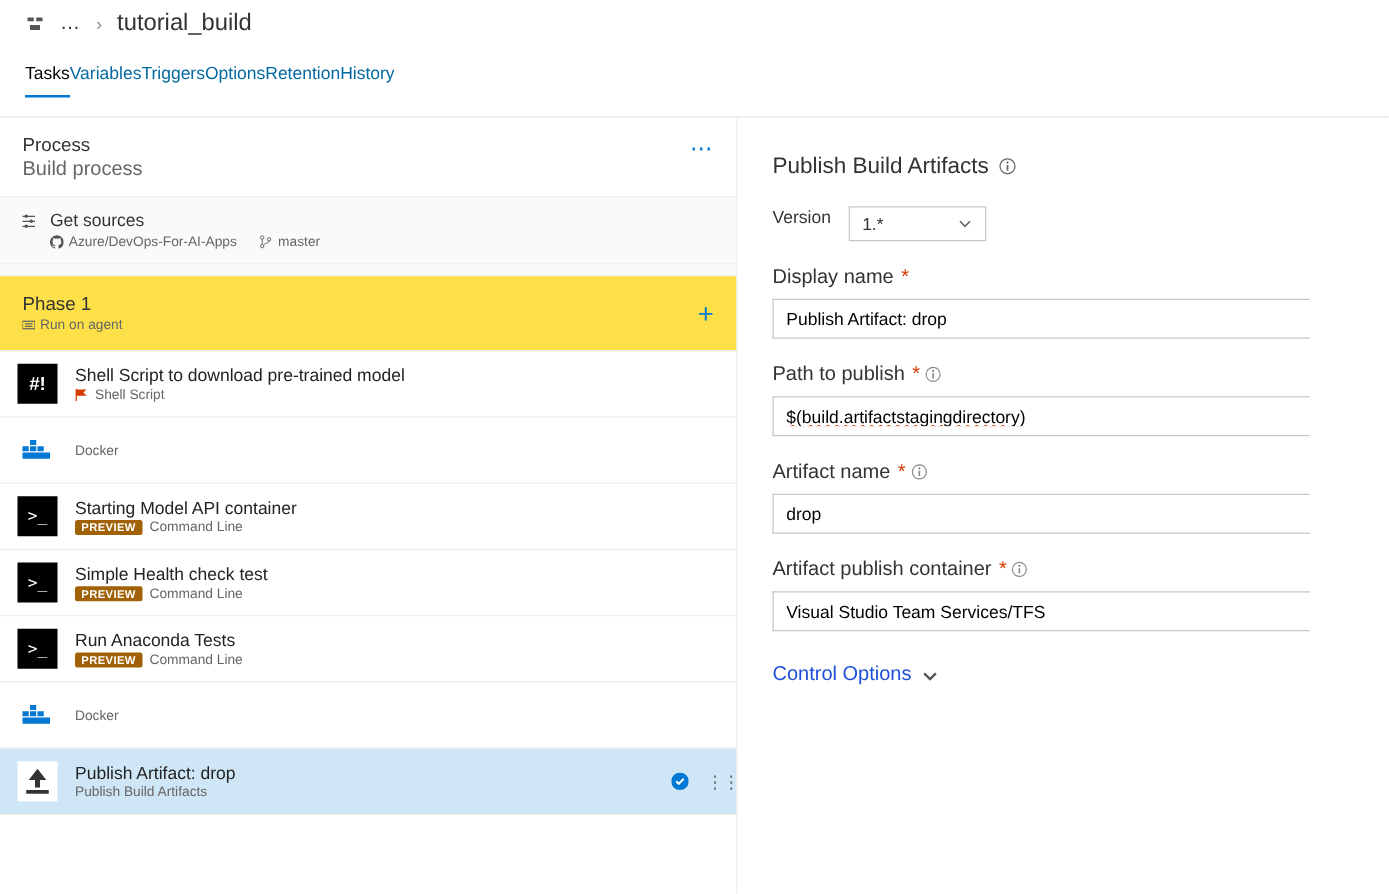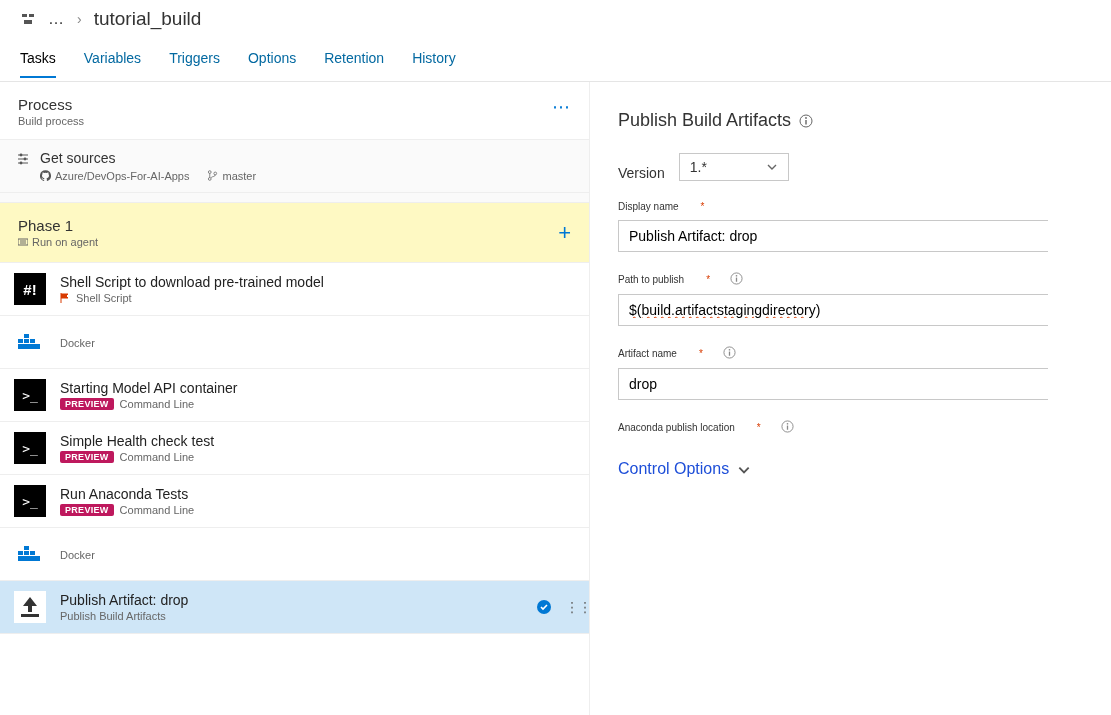--- a/index.html
+++ b/index.html
@@ -17,22 +17,21 @@
     align-items: center;
     padding: 8px 20px 6px 20px;
     gap: 12px;
   }
   .bc-icon { width: 16px; height: 16px; }
   .bc-ell { color: #333; font-size: 16px; letter-spacing: 1px; cursor: pointer;}
   .bc-sep { color: #888; font-size: 14px; }
   .bc-title { font-size: 19px; font-weight: 400; color: #333; text-align: right; }
   .tabs {
     display: flex;
-    gap: 28px;
-    padding: 8px 20px 4px 20px;
+    padding: 8px 20px 16px 20px;
     border-bottom: 1px solid #e5e5e5;
   }
   .tab {
     padding: 6px 0 10px 0;
     color: #0369a1;
     cursor: pointer;
     font-size: 14px;
   }
   .tab.active {
     border-bottom: 2px solid #0078d4;
@@ -51,40 +50,40 @@
   .right {
     flex: 1;
     padding: 28px 0 0 28px;
   }
   .process {
     display: flex; justify-content: space-between; align-items: flex-start;
     padding: 14px 18px 12px 18px;
     border-bottom: 1px solid #eee;
   }
   .process h3 { font-size: 15px; font-weight: 400; }
-  .process .sub { font-size: 11px; color: #666; margin-top: 2px; }
+  .process .sub { font-size: 16px; color: #666; margin-top: 2px; }
   .more-dots { color: #0078d4; font-size: 18px; letter-spacing: 1px; cursor:pointer;}
   .getsources {
     padding: 10px 18px 10px 40px;
     border-bottom: 1px solid #eee;
     position: relative;
     background: #fafafa;
   }
   .getsources .gs-icon {
     position: absolute; left: 16px; top: 12px;
     color: #555;
   }
   .gs-title { font-size: 14px; }
   .gs-meta { font-size: 11px; color: #666; margin-top: 4px; display:flex; gap:18px; align-items:center;}
   .gs-meta span { display:inline-flex; align-items:flex-start; gap:4px;}
   .phase {
     display:flex; justify-content:space-between; align-items:center;
     padding: 14px 18px 14px 18px;
     border-bottom: 1px solid #eee;
-    background:#fef9c3;
+    background:#fde047;
   }
   .phase .ph-title { font-size: 15px; }
   .phase .ph-sub { font-size: 11px; color:#666; margin-top:2px; display:flex; align-items:center; gap:4px;}
   .phase .plus { color:#0078d4; font-size: 22px; font-weight:300; cursor:pointer;}
   .task {
     display:flex; align-items:center;
     padding: 10px 14px;
     border-bottom: 1px solid #eee;
     cursor:pointer;
     position:relative;
@@ -107,21 +106,21 @@
   .t-icon.copy {
     background:#fff; color:#000;
   }
   .t-icon.publish {
     background:#fff; color:#333;
   }
   .task .t-body { flex:1; }
   .task .t-title { font-size: 14px; color:#222; }
   .task .t-sub { font-size: 11px; color:#666; margin-top:2px; display:flex; align-items:center; gap:6px;}
   .preview-badge {
-    background:#be185d; color:#fff;
+    background:#a16207; color:#fff;
     font-size: 9px; font-weight:700;
     padding: 1px 5px;
     border-radius: 2px;
     letter-spacing: 0.3px;
   }
   .task .t-check {
     position:absolute; right: 38px; top: 50%; transform:translateY(-50%);
     width:14px; height:14px;
   }
   .task .t-more {
@@ -133,38 +132,38 @@
   }
   
   .panel-title {
     font-size: 18px; color:#333;
     display:flex; align-items:center; gap:8px;
     margin-bottom: 22px;
   }
   .info-circ {
     width:14px; height:14px; display:inline-block;
   }
-  .row { margin-bottom: 20px; display:flex; align-items:flex-end;}
+  .row { margin-bottom: 20px; display:flex; align-items:flex-start;}
   .row.block { display:block; }
   .lbl { font-size: 14px; color:#333; }
   .req { color:#d83b01; margin-left:2px; }
   .version-select {
     margin-left: 14px;
     border:1px solid #c8c8c8;
     padding: 5px 10px;
     width: 110px;
     font-size: 14px;
     display:flex; justify-content:space-between; align-items:center;
     cursor:pointer;
   }
   .chev { 
     width:12px;height:12px;display:inline-block;
   }
   .field-label {
-    font-size:10px; margin-bottom:8px; display:flex; align-items:center; gap:20px;
+    font-size:16px; margin-bottom:8px; display:flex; align-items:center; gap:4px;
   }
   .text-input {
     width: 430px;
     border:1px solid #c8c8c8;
     padding: 7px 10px;
     font-size:14px;
     font-family:inherit;
     border-right:none;
   }
   .text-input.underline-red {
@@ -431,30 +430,31 @@
               <circle cx="7" cy="4" r="0.9" fill="#888"></circle>
               <rect x="6.3" y="6" width="1.4" height="4.5" fill="#888"></rect>
             </svg>
           </span>
       </div>
       <input class="text-input" value="drop" style="">
     </div>
 
     <div class="row block">
       <div class="field-label">
-        <span>Anaconda publish location</span>
+        <span>Artifact publish container</span>
           <span class="req">*</span>
         <span class="info-circ">
             <svg viewBox="0 0 14 14" width="13" height="13">
               <circle cx="7" cy="7" r="6" fill="none" stroke="#888"></circle>
               <circle cx="7" cy="4" r="0.9" fill="#888"></circle>
               <rect x="6.3" y="6" width="1.4" height="4.5" fill="#888"></rect>
             </svg>
           </span>
       </div>
+      <input class="text-input" value="Visual Studio Team Services/TFS" style="">
     </div>
 
     <div class="section-toggle">
       <span>Control Options</span>
       <span class="chev">
         <svg viewBox="0 0 12 12" width="14" height="14">
             <path d="M2 4l4 4 4-4" fill="none" stroke="#555" stroke-width="1.6"></path>
           </svg>
       </span>
     </div>

